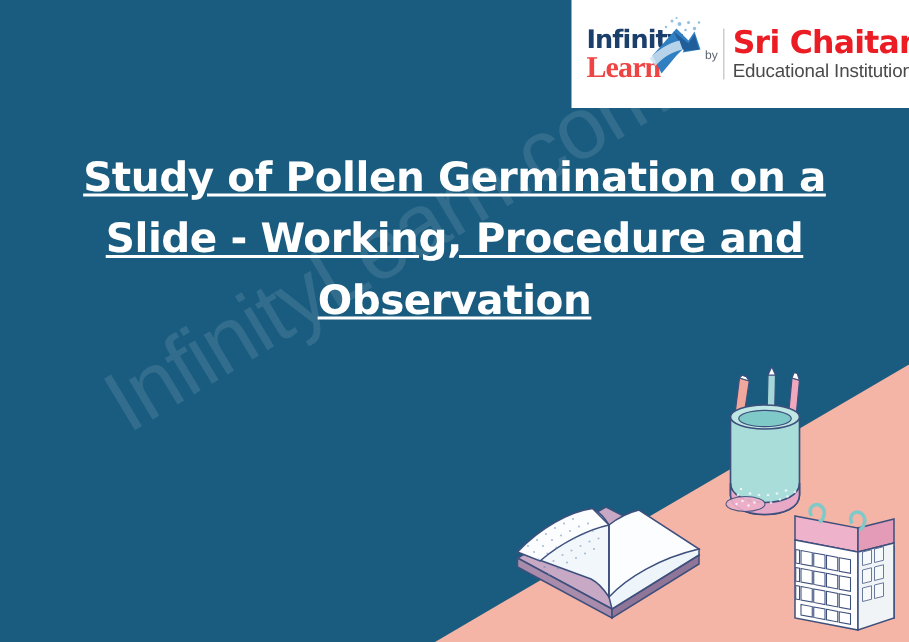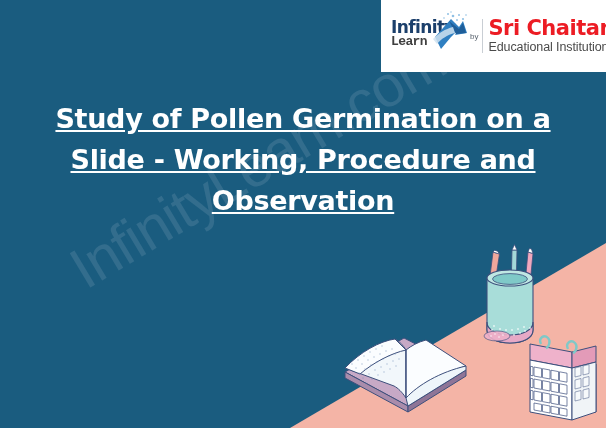--- a/index.html
+++ b/index.html
@@ -71,24 +71,24 @@
   }
   .il-infinity {
     font-family: "DejaVu Sans", sans-serif;
     font-weight: bold;
     font-size: 17px;
     color: #1b3f6b;
     letter-spacing: -0.6px;
     display: block;
   }
   .il-learn {
-    font-family: Liberation Mono, monospace;
+    font-family: Liberation Serif, serif;
     font-weight: bold;
-    font-size: 13px;
-    color: #404040;
+    font-size: 20px;
+    color: #ef4444;
     letter-spacing: -0.6px;
     display: block;
   }
   .il-mark {
     position: absolute;
     left: 40px;
     top: 4px;
     width: 42px;
     height: 44px;
   }

